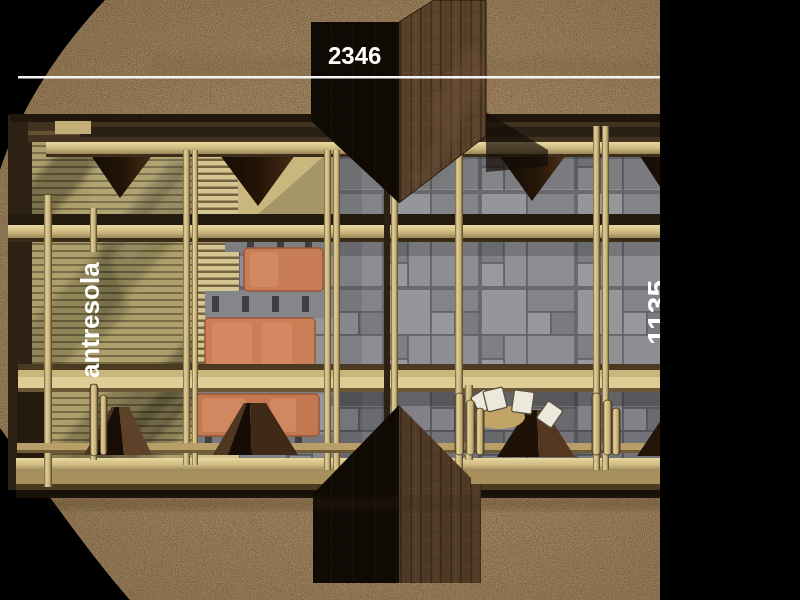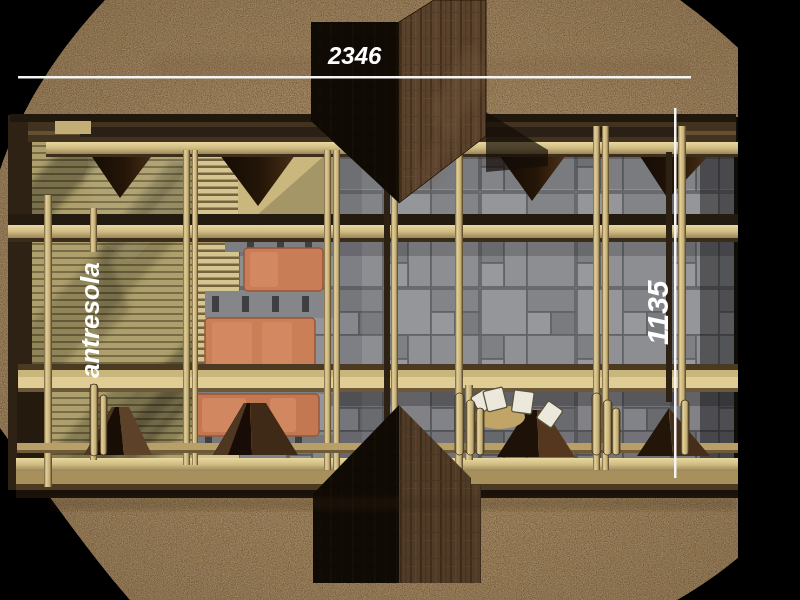--- a/index.html
+++ b/index.html
@@ -1,16 +1,16 @@
 <!DOCTYPE html>
 <html><head>
 <meta charset="utf-8">
 <style>
   html,body{margin:0;padding:0;background:#000;}
-  #c{position:relative;width:738px;height:600px;overflow:hidden;font-style:italic;}
+  #c{position:relative;width:660px;height:600px;overflow:hidden;}
   svg{display:block;}
   text{font-family:"Liberation Sans",sans-serif;font-weight:bold;fill:#fff;}
 </style>
 </head>
 <body>
 <div id="c">
 <svg width="800" height="600" viewBox="0 0 800 600">
 <defs>
   <radialGradient id="ggrad" cx="50%" cy="50%" r="68%">
     <stop offset="0%" stop-color="#b59a72"></stop>

